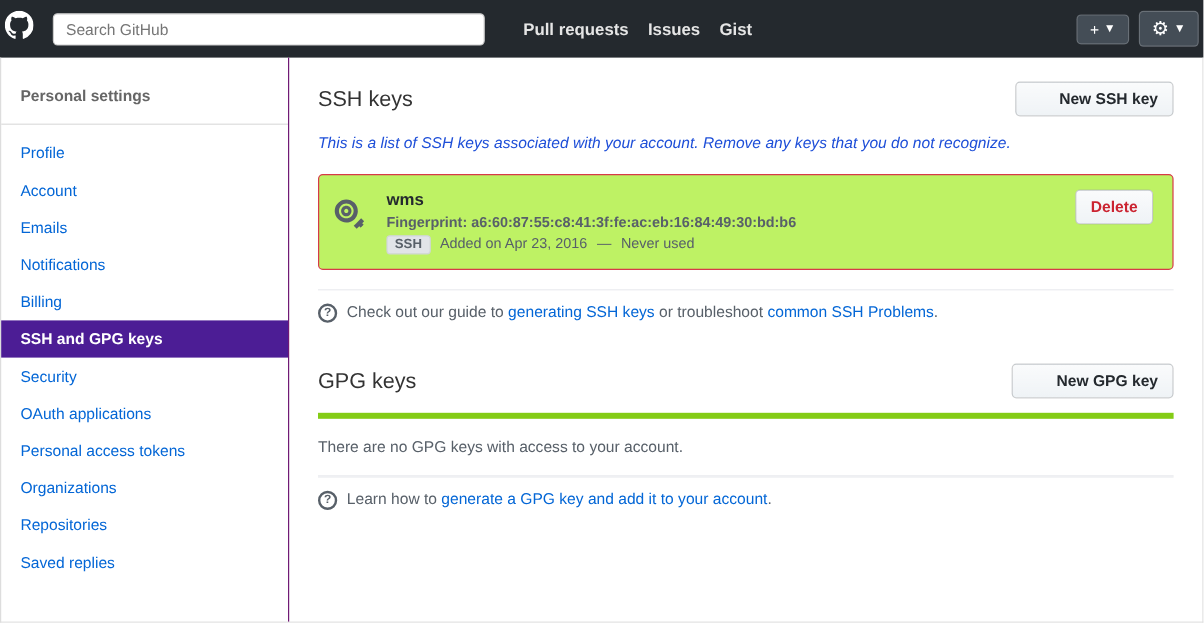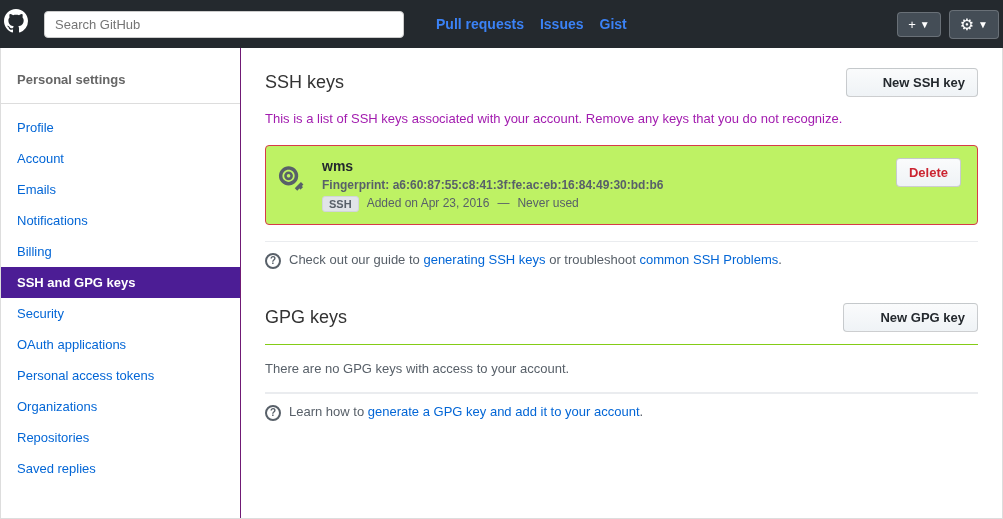--- a/index.html
+++ b/index.html
@@ -29,21 +29,21 @@
       font-size: 13px;
       color: #333;
       outline: none;
     }
     .header-nav {
       display: flex;
       gap: 16px;
       margin-left: 16px;
     }
     .header-nav a {
-      color: #3b82f6;
+      color: #e5e5e5;
       text-decoration: none;
       font-size: 14px;
       font-weight: 600;
     }
     .header-actions {
       margin-left: auto;
       display: flex;
       align-items: center;
       gap: 8px;
     }
@@ -135,23 +135,24 @@
       padding-left: 36px;
     }
     .btn-danger {
       background: linear-gradient(#fafbfc, #eff3f6);
       border: 1px solid rgba(27,31,35,.2);
       color: #cb2431;
     }
 
     .info-text {
       font-size: 13px;
-      color: #a21caf;
+      color: #1d4ed8;
       margin-bottom: 16px;
       line-height: 1.5;
+      font-style: italic;
     }
 
     
     .key-card {
       border: 1px solid #d73a49;
       border-radius: 4px;
       padding: 12px 16px;
       display: flex;
       align-items: flex-start;
       gap: 12px;
@@ -225,21 +226,21 @@
     .link { color: #0366d6; text-decoration: none; }
 
     
     .gpg-section {
       margin-top: 24px;
     }
     .no-keys-text {
       font-size: 13px;
       color: #586069;
       padding: 16px 0;
-      border-top: 1px solid #84cc16;
+      border-top: 5px solid #84cc16;
       border-bottom: 1px solid #eaecef;
       margin-bottom: 0;
     }
     .gpg-help-box {
       display: flex;
       align-items: flex-start;
       gap: 8px;
       padding: 10px 0;
       font-size: 13px;
       color: #586069;

